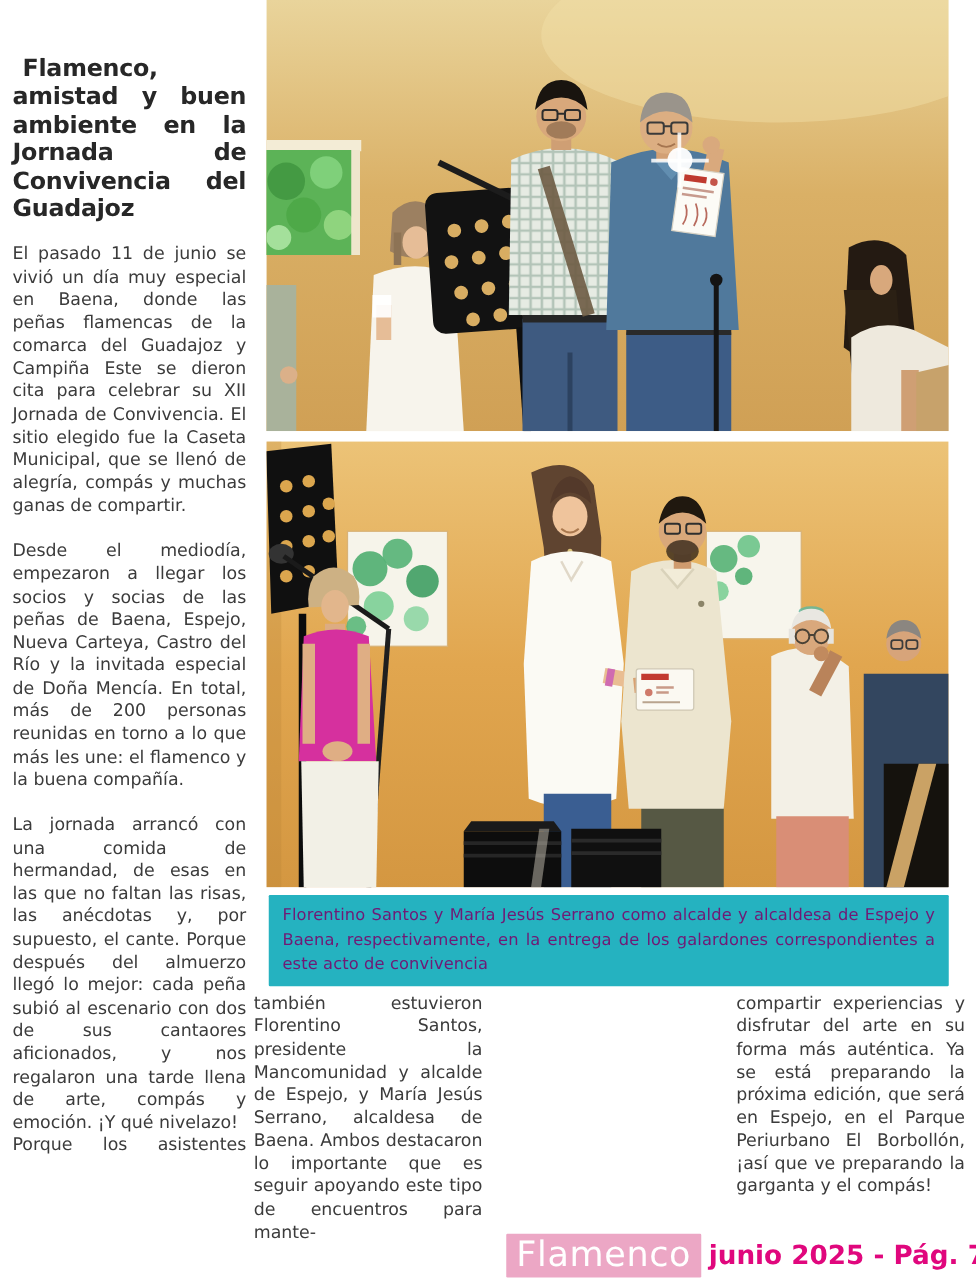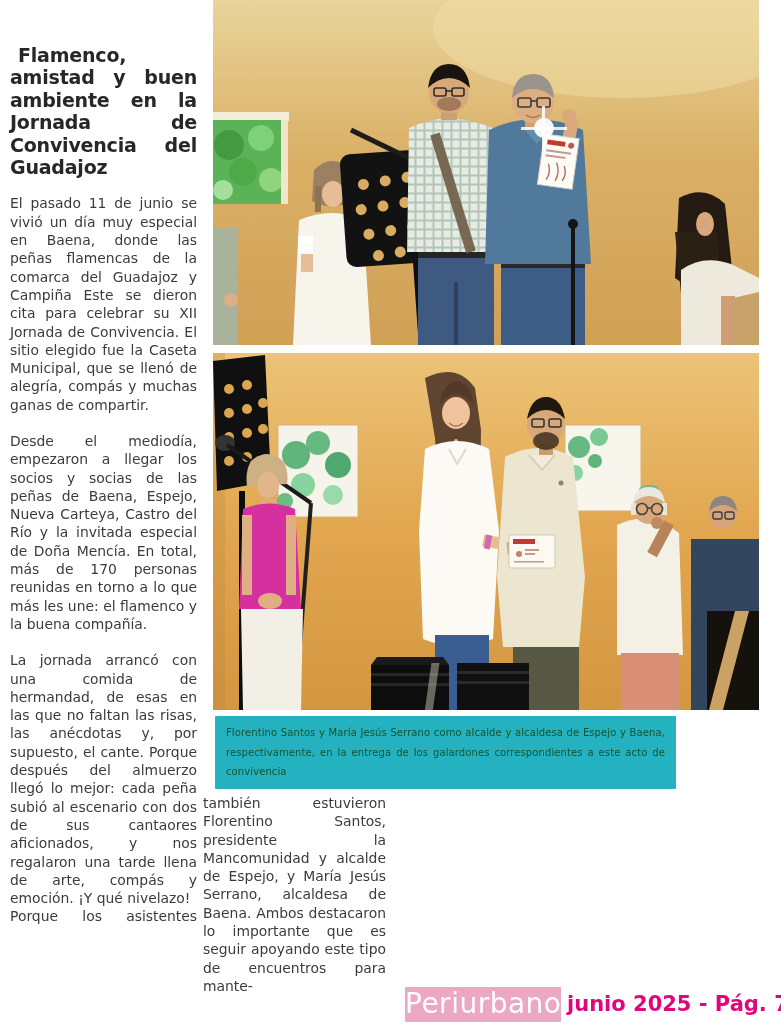--- a/index.html
+++ b/index.html
@@ -17,23 +17,23 @@
     font-size:13.9px;line-height:18.3px;text-align:justify;margin:0 0 18px 0;
   }
   .left-col p.cont{margin-top:-18px;text-align-last:justify;}
   
   figure.photo{margin:0;position:absolute;left:213px;overflow:hidden;}
   .photo-top{top:0;width:546px;height:345px;}
   .photo-bottom{top:353px;width:546px;height:357px;}
   figure.photo svg{display:block;}
   
   .caption{
-    position:absolute;left:215px;top:716px;width:461px;height:73px;box-sizing:border-box;
-    background:#25b2c0;color:#14532d;padding:7px 11px 6px 11px;
-    font-size:10px;line-height:19.5px;text-align:justify;font-weight:500;
+    position:absolute;left:215px;top:716px;width:544px;height:73px;box-sizing:border-box;
+    background:#25b2c0;color:#701a75;padding:7px 11px 6px 11px;
+    font-size:13px;line-height:19.5px;text-align:justify;font-weight:500;
     letter-spacing:0.1px;border-radius:1px;
   }
   
   .col{position:absolute;top:794px;width:183px;color:#3b3b3b;}
   .col p{font-size:13.9px;line-height:18.3px;text-align:justify;margin:0 0 18px 0;}
   .col-2{left:203px;}
   .col-3{left:396px;}
   .col-4{left:589px;}
   
   .footer-brand{
@@ -47,21 +47,21 @@
   }
 </style>
 </head>
 <body>
 
 <div class="page">
 
   <div class="left-col">
     <h1>Flamenco, amistad y buen ambiente en la Jornada de Convivencia del Guadajoz</h1>
     <p>El pasado 11 de junio se vivió un día muy especial en Baena, donde las peñas flamencas de la comarca del Guadajoz y Campiña Este se dieron cita para celebrar su XII Jornada de Convivencia. El sitio elegido fue la Caseta Municipal, que se llenó de alegría, compás y muchas ganas de compartir.</p>
-    <p>Desde el mediodía, empezaron a llegar los socios y socias de las peñas de Baena, Espejo, Nueva Carteya, Castro del Río y la invitada especial de Doña Mencía. En total, más de 170 personas reunidas en torno a lo que más les une: el flamenco y la buena compañía.</p>
+    <p>Desde el mediodía, empezaron a llegar los socios y socias de las peñas de Baena, Espejo, Nueva Carteya, Castro del Río y la invitada especial de Doña Mencía. En total, más de 200 personas reunidas en torno a lo que más les une: el flamenco y la buena compañía.</p>
     <p>La jornada arrancó con una comida de hermandad, de esas en las que no faltan las risas, las anécdotas y, por supuesto, el cante. Porque después del almuerzo llegó lo mejor: cada peña subió al escenario con dos de sus cantaores aficionados, y nos regalaron una tarde llena de arte, compás y emoción. ¡Y qué nivelazo!</p>
     <p class="cont">Porque los asistentes</p>
   </div>
 
   <figure class="photo photo-top">
     <svg width="546" height="345" viewBox="0 0 546 345">
       <defs>
         <linearGradient id="wall1" x1="0" y1="0" x2="0" y2="1">
           <stop offset="0" stop-color="#e9d49b"></stop>
             <stop offset="0.45" stop-color="#dab066"></stop>
@@ -326,17 +326,20 @@
     </svg>
   </figure>
 
   <div class="caption">Florentino Santos y María Jesús Serrano como alcalde y alcaldesa de Espejo y Baena, respectivamente, en la entrega de los galardones correspondientes a este acto de convivencia</div>
 
   <div class="col col-2">
     <p>también estuvieron Florentino Santos, presidente la Mancomunidad y alcalde de Espejo, y María Jesús Serrano, alcaldesa de Baena. Ambos destacaron lo importante que es seguir apoyando este tipo de encuentros para mante-</p>
   </div>
   <div class="col col-3">
   </div>
-
-  <div class="footer-brand">Periurbano</div>
+  <div class="col col-4">
+    <p>compartir experiencias y disfrutar del arte en su forma más auténtica. Ya se está preparando la próxima edición, que será en Espejo, en el Parque Periurbano El Borbollón, ¡así que ve preparando la garganta y el compás!</p>
+  </div>
+
+  <div class="footer-brand">Flamenco</div>
   <div class="footer-issue">junio 2025 - Pág. 7</div>
 
 </div>
 
 </body></html>

